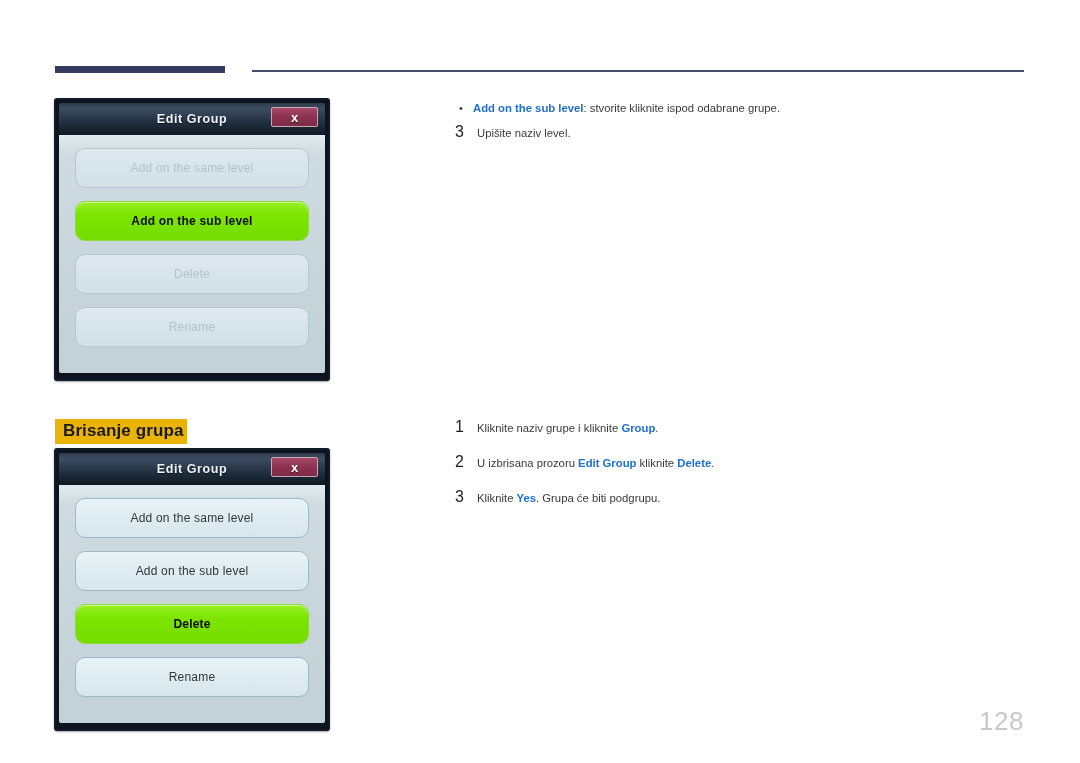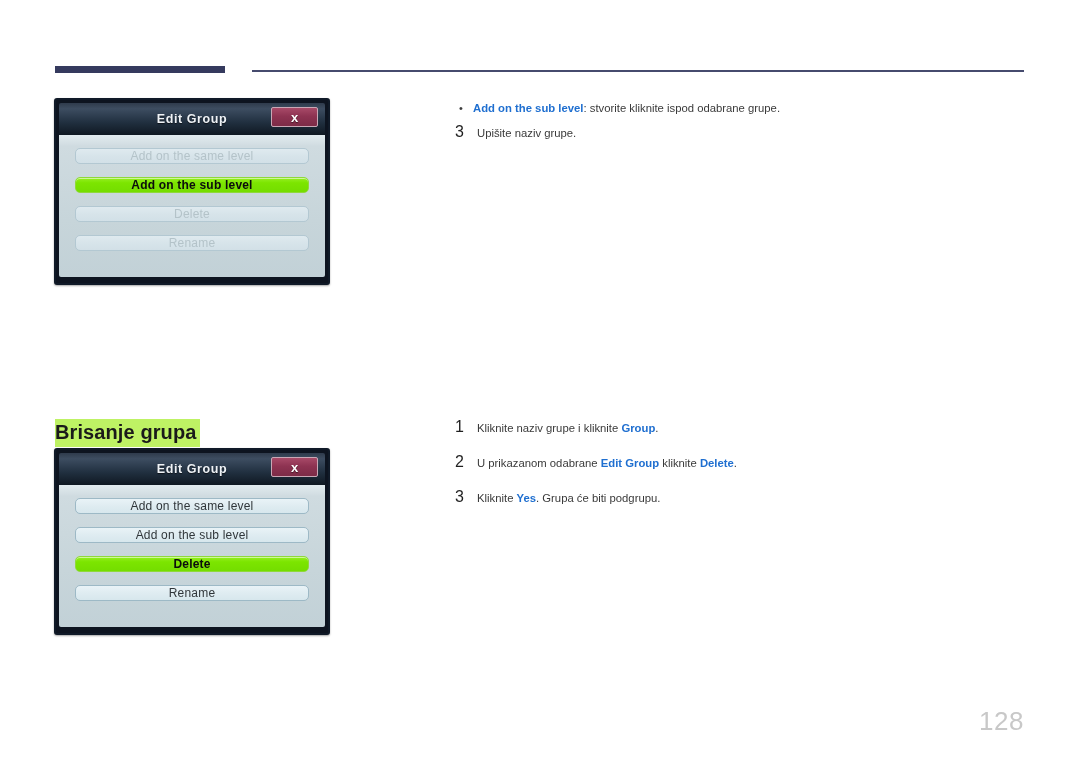--- a/index.html
+++ b/index.html
@@ -31,25 +31,25 @@
     width: 772px;
     height: 2px;
     background: #464b6e;
   }
 
   
   .section-heading {
     position: absolute;
     left: 55px;
     top: 419px;
-    font-size: 20px;
+    font-size: 17px;
     font-weight: bold;
     color: #1a1a1a;
-    background: #bef264;
-    padding: 2px 4px 3px 0;
+    background: #eab308;
+    padding: 2px 4px 3px 8px;
     letter-spacing: 0.1px;
     line-height: 1.15;
   }
 
   
   .tv-dialog {
     position: absolute;
     width: 276px;
     background: #0d1420;
     border: 2px solid #101a28;
@@ -99,22 +99,22 @@
     text-shadow: 0 1px 1px rgba(0,0,0,0.5);
   }
 
   .tv-body {
     background: linear-gradient(180deg, #e2ebef 0%, #cfdbe0 8%, #c7d5da 60%, #c2d1d7 100%);
     padding: 13px 16px 14px 16px;
     border-radius: 0 0 2px 2px;
   }
 
   .tv-btn {
-    height: 16px;
-    border-radius: 5px;
+    height: 40px;
+    border-radius: 10px;
     display: flex;
     align-items: center;
     justify-content: center;
     box-sizing: border-box;
     margin-bottom: 13px;
     font-size: 12px;
     letter-spacing: 0.2px;
   }
   .tv-btn:last-child { margin-bottom: 12px; }
 
@@ -241,31 +241,31 @@
 
 <div class="content-col">
 
   <div class="bullet-row" style="top:100px; left:0; width:560px;">
     <span class="bullet-dot">•</span>
     <span class="bullet-text"><span class="hl-blue">Add on the sub level</span><span>: stvorite kliknite ispod odabrane grupe.</span></span>
   </div>
 
   <div class="step-row" style="top:124px; left:0; width:560px;">
     <span class="step-num">3</span>
-    <span class="step-text">Upišite naziv grupe.</span>
+    <span class="step-text">Upišite naziv level.</span>
   </div>
 
   <div class="step-row" style="top:419px; left:0; width:560px;">
     <span class="step-num">1</span>
     <span class="step-text"><span>Kliknite naziv grupe i kliknite </span><span class="hl-blue">Group</span><span>.</span></span>
   </div>
 
   <div class="step-row" style="top:454px; left:0; width:560px;">
     <span class="step-num">2</span>
-    <span class="step-text"><span>U prikazanom odabrane </span><span class="hl-blue">Edit Group</span><span> kliknite </span><span class="hl-blue">Delete</span><span>.</span></span>
+    <span class="step-text"><span>U izbrisana prozoru </span><span class="hl-blue">Edit Group</span><span> kliknite </span><span class="hl-blue">Delete</span><span>.</span></span>
   </div>
 
   <div class="step-row" style="top:489px; left:0; width:560px;">
     <span class="step-num">3</span>
     <span class="step-text"><span>Kliknite </span><span class="hl-blue">Yes</span><span>. Grupa će biti podgrupu.</span></span>
   </div>
 
 </div>
 
 <div class="page-number">128</div>

